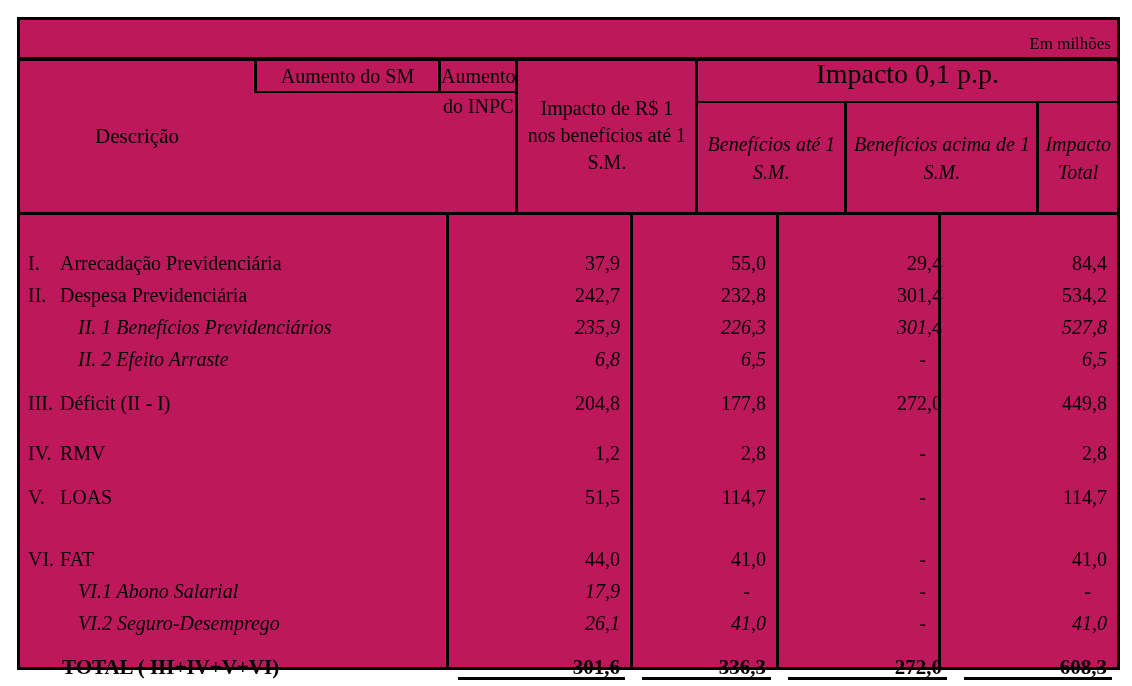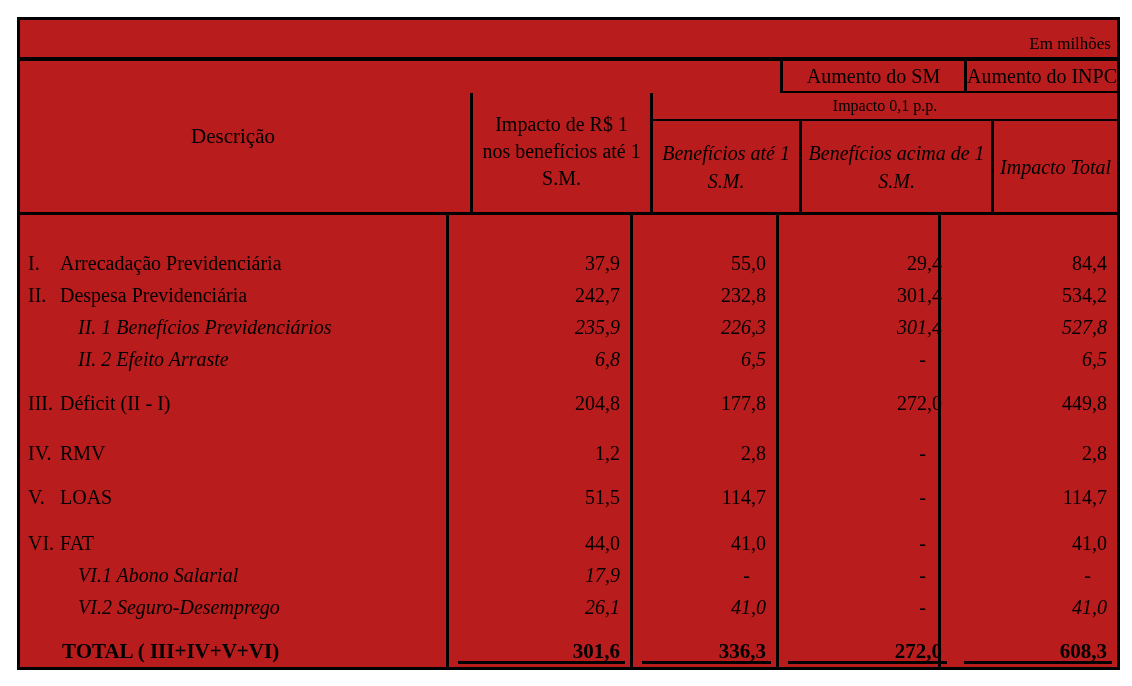--- a/index.html
+++ b/index.html
@@ -6,71 +6,71 @@
   html,body { background:#ffffff; }
   body {
     width:1132px; height:686px; position:relative;
     font-family:"Liberation Serif", serif; color:#000;
     overflow:hidden;
   }
   .tablebox {
     position:absolute; left:17px; top:17px;
     width:1103px; height:653px;
     border:3px solid #000;
-    background:#b91c1c;
+    background:#be185d;
   }
   
   .units-band {
     height:41px; border-bottom:4px solid #000;
     display:flex; align-items:flex-end; justify-content:flex-end;
     padding:0 6px 3px 0;
     font-size:17px;
   }
   
   .hdr { display:flex; height:154px; border-bottom:3px solid #000; }
   .h-desc {
     width:426px; display:flex; align-items:center; justify-content:center;
     font-size:21px;
   }
-  .h-right { flex:1; display:flex; flex-direction:column;align-items:flex-end; }
+  .h-right { flex:1; display:flex; flex-direction:row; }
   .h-row1 { display:flex; height:32px; border-bottom:2px solid #000; }
   .h-sm {
     width:184px; border-left:3px solid #000;
     text-align:center; font-size:20px; line-height:30px;
   }
   .h-inpc {
     flex:1; border-left:3px solid #000;
     text-align:center; font-size:20px; line-height:30px;
   }
   .h-row2 { display:flex; flex:1; }
   .h-sm-sub {
     width:180px; border-left:3px solid #000;
     display:flex; align-items:center; justify-content:center;
     text-align:center; font-size:20px; line-height:27px;
     padding:16px 6px 18px 6px;
   }
   .h-inpc-sub { flex:1; border-left:3px solid #000; display:flex; flex-direction:column; }
   .h-pp {
-    height:28px; border-bottom:2px solid #000;
-    text-align:center; font-size:16px; line-height:26px;
+    height:42px; border-bottom:2px solid #000;
+    text-align:center; font-size:28px; line-height:26px;
   }
   .h-cols { flex:1; display:flex;font-style:italic; }
   .h-col {
     display:flex; align-items:center; justify-content:center;
     text-align:center; font-size:20px; line-height:28px; padding:0 6px;
   }
   .h-b1 { width:146px; }
   .h-b2 { width:192px; border-left:3px solid #000; }
   .h-tot { flex:1; border-left:3px solid #000; }
   
   .tbody { position:relative; height:452px; padding-top:32px; }
   .vline { position:absolute; top:0; bottom:0; width:3px; background:#000; }
   .vl-1 { left:426px; } .vl-2 { left:610px; } .vl-3 { left:756px; } .vl-4 { left:918px; }
   .row { display:flex; height:32px; line-height:32px; font-size:20px; }
-  .g12 { margin-top:12px;justify-content:space-between; } .g14 { margin-top:14px; } .g18 { margin-top:18px; }
+  .g12 { margin-top:12px;justify-content:space-between; } .g14 { margin-top:30px; } .g18 { margin-top:18px; }
   .c-desc { width:426px; display:flex; white-space:nowrap; overflow:hidden; }
   .rn { width:40px; padding-left:8px; flex:none; }
   .sub .lbl { padding-left:58px; font-style:italic; }
   .sub .c-num { font-style:italic; }
   .total .lbl { padding-left:6px; font-weight:bold; font-size:21px;margin-left:36px; }
   .c-num { text-align:right; padding-right:10px; }
   .w-sm { width:184px; } .w-b1 { width:146px; } .w-b2 { width:176px; } .w-tot { flex:1; }
   .c-num.dash { padding-right:26px; }
   .total .c-num { position:relative; font-weight:bold; font-size:21px; }
   .total .c-num::after {

